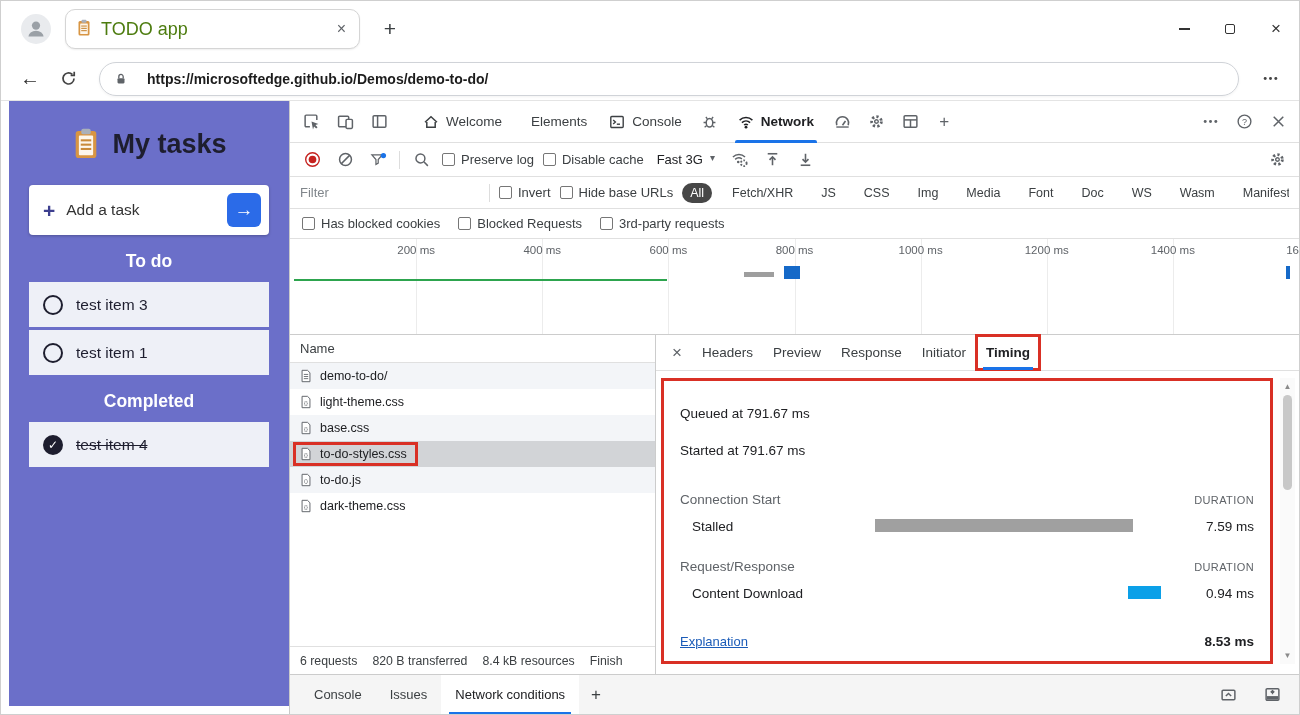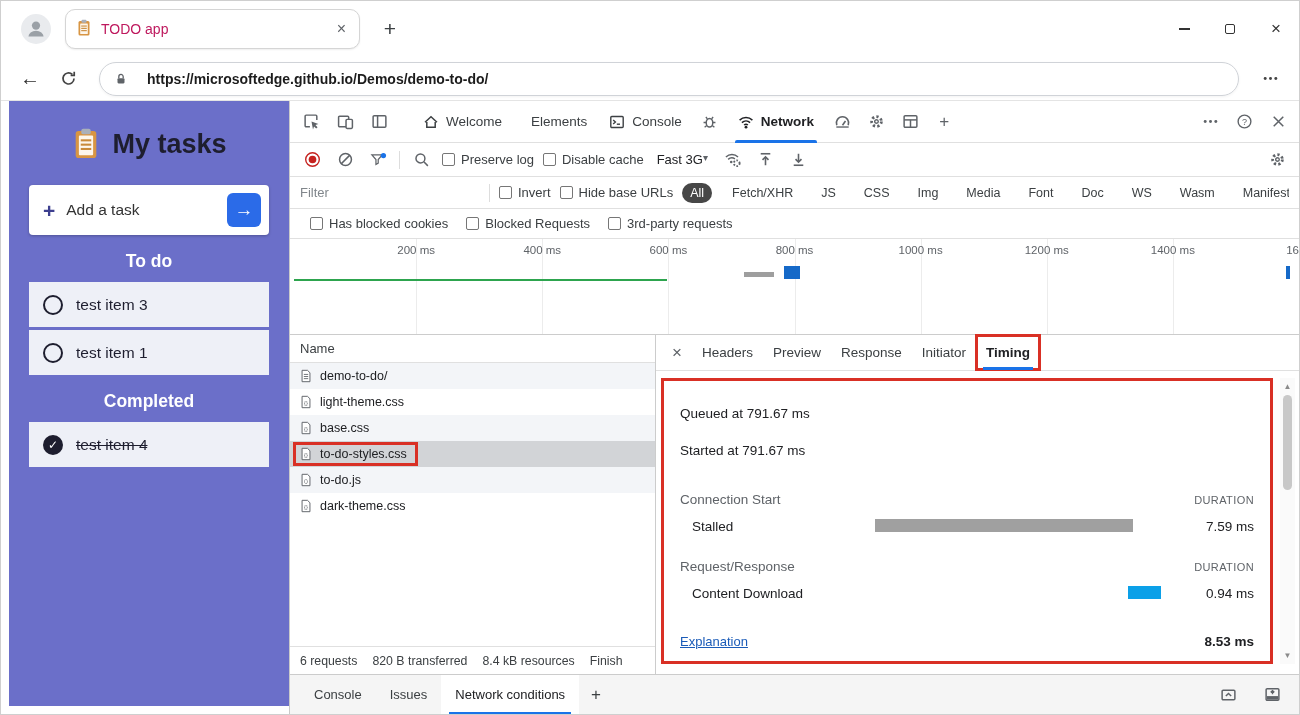--- a/index.html
+++ b/index.html
@@ -8,21 +8,21 @@
   .window{width:1300px;height:715px;display:flex;flex-direction:column;border:1px solid #cfcfcf;background:#fff}
   .flex1{flex:1}
   .icon svg,.ticon svg,.tbicon svg{display:block}
 
   
   .titlebar{height:56px;display:flex;align-items:center;background:#fff;padding:0 8px;position:relative;flex:none}
   .avatar{width:30px;height:30px;border-radius:50%;background:#e9ebee;display:flex;align-items:center;justify-content:center;margin:0 14px 0 12px}
   .avatar svg{width:22px;height:22px}
   .btab{width:295px;height:40px;border:1px solid #d5d5d5;border-radius:10px;display:flex;align-items:center;padding:0 10px;gap:9px;background:#fff;box-shadow:0 1px 2px rgba(0,0,0,.07)}
   .favicon svg{width:16px;height:18px}
-  .tab-title{flex:1;font-size:14px;color:#be185d}
+  .tab-title{flex:1;font-size:18px;color:#4d7c0f}
   .tab-close{color:#5f6368;font-size:16px;padding:0 3px}
   .newtab{font-size:21px;color:#3c4043;margin-left:16px;width:28px;text-align:center}
   .wincontrols{position:absolute;right:0;top:0;height:100%;display:flex;align-items:stretch}
   .wc{width:46px;display:flex;align-items:center;justify-content:center;color:#333;font-size:17px}
   .minline{width:11px;height:1.5px;background:#333;display:inline-block}
   .maxbox{width:10px;height:10px;border:1.3px solid #333;border-radius:2px;display:inline-block}
 
   
   .navbar{height:44px;display:flex;align-items:center;gap:4px;padding:0 12px;background:#fff;border-bottom:1px solid #e4e4e4;flex:none}
   .navbtn{width:34px;height:32px;display:flex;align-items:center;justify-content:center;font-size:20px;color:#2b2b2b;border-radius:50%}
@@ -63,31 +63,31 @@
   .dt-tab.sel::after{content:"";position:absolute;left:8px;right:8px;bottom:-1px;height:3px;background:var(--accent,#1a73e8);border-radius:2px 2px 0 0}
   .txt-icon{line-height:1}
   .tbicon .txt-icon{font-size:17px}
 
   .dt-toolbar{height:34px;flex:none;display:flex;align-items:center;gap:9px;padding:0 10px;border-bottom:1px solid #e0e0e0}
   .ticon{width:24px;height:24px;display:flex;align-items:center;justify-content:center;flex:none}
   .ticon svg{width:17px;height:17px}
   .sep{width:1px;height:18px;background:#ddd;flex:none}
   .cb-wrap{display:flex;align-items:center;gap:6px;color:#3c4043;white-space:nowrap}
   .cb{width:13px;height:13px;border:1.4px solid #767676;border-radius:2px;background:#fff;flex:none}
-  .throttle{display:flex;align-items:flex-start;gap:0;color:#202124;padding:0 4px}
+  .throttle{display:flex;align-items:flex-start;gap:7px;color:#202124;padding:0 4px}
   .caret{font-size:10px;color:#5f6368}
 
   .dt-filter{height:32px;flex:none;display:flex;align-items:center;gap:9px;padding:0 10px;border-bottom:1px solid #e0e0e0}
   .filter-input{width:180px;border:none;outline:none;font-size:13px;color:#202124;font-family:inherit}
   .filter-input::placeholder{color:#80868b}
   .pills{display:flex;align-items:center;gap:12px;flex:1;overflow:hidden}
   .pill{padding:3px 8px;border-radius:10px;color:#3c4043;font-size:12.5px;white-space:nowrap}
   .pill.sel{background:#474747;color:#fff}
 
-  .dt-checks{height:30px;flex:none;display:flex;align-items:center;gap:18px;padding:0 20px;border-bottom:1px solid #e0e0e0}
+  .dt-checks{height:30px;flex:none;display:flex;align-items:center;gap:18px;padding:0 12px;border-bottom:1px solid #e0e0e0}
 
   .dt-overview{height:96px;flex:none;position:relative;border-bottom:1px solid #ccc;overflow:hidden;background:#fff}
   .ov-line{position:absolute;top:0;bottom:0;width:1px;background:#ececec}
   .ov-label{position:absolute;top:5px;transform:translateX(-50%);font-size:11.5px;color:#5f6368;white-space:nowrap}
   .ov-mark{position:absolute}
   .ovm-load_line{top:40px;height:2px}
   .ovm-stalled_dash{top:33px;height:5px}
   .ovm-request_square{top:27px;height:13px}
   .ovm-end_tick{top:27px;height:13px}
 

